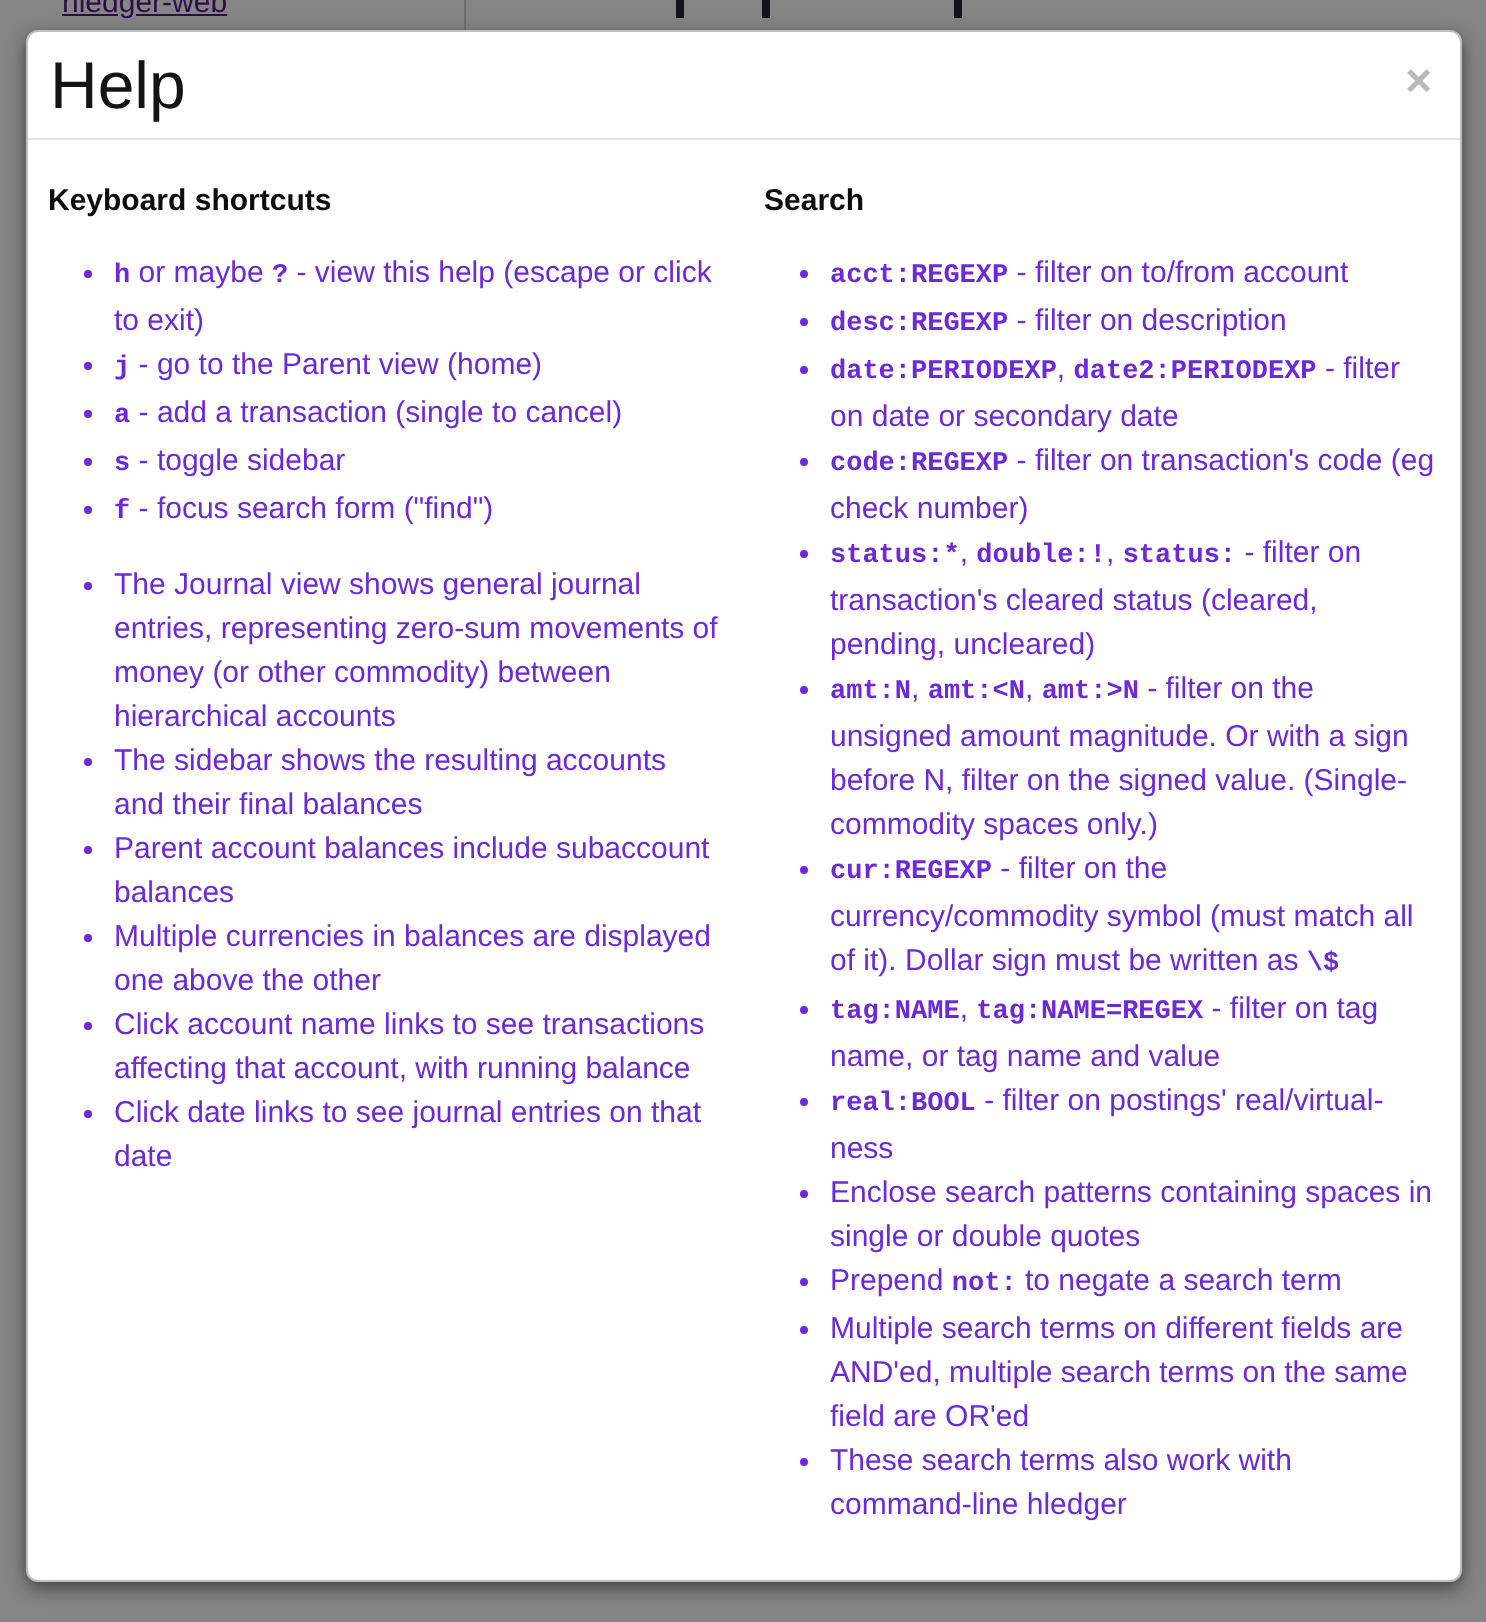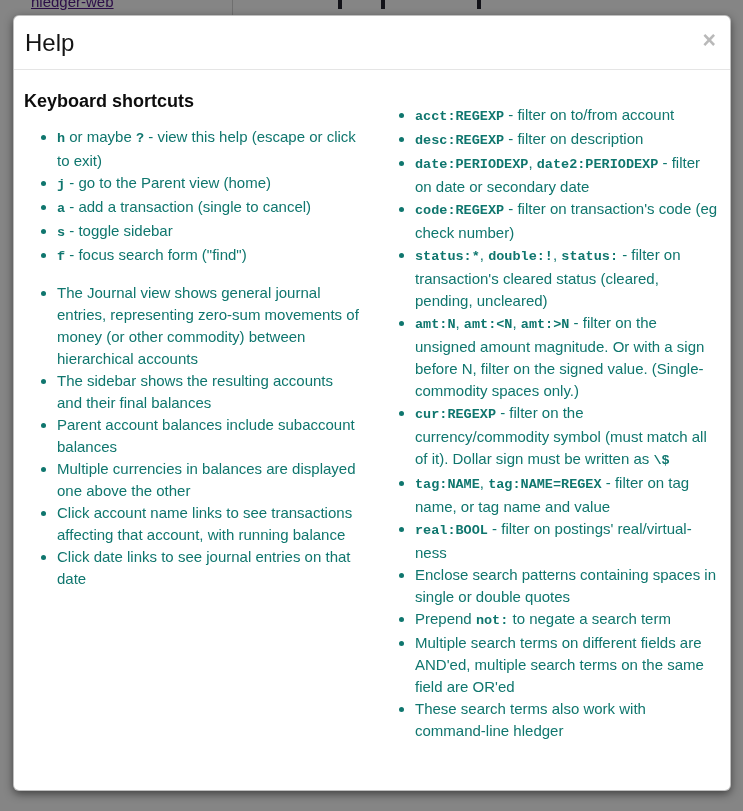--- a/index.html
+++ b/index.html
@@ -31,39 +31,39 @@
     background:var(--modal_bg,#fff);
     border:1px solid rgba(0,0,0,0.25);
     border-radius:6px;
     box-shadow:0 3px 9px rgba(0,0,0,0.5);
     overflow:hidden;
   }
   .modal-header{
     padding:12px 14px 12px 11px;
     border-bottom:1px solid var(--divider,#e5e5e5);
   }
-  .modal-title{font-size:24px;line-height:29px;color:#141414;font-weight:normal;}
+  .modal-title{font-size:33px;line-height:29px;color:#141414;font-weight:normal;}
   .close-btn{
     float:right;margin-top:2px;padding:0;
     background:none;border:0;cursor:pointer;
     font-family:"Liberation Sans",sans-serif;
     font-size:23px;font-weight:bold;line-height:20px;
     color:var(--close,#b9b9b9);
   }
   .modal-body{padding:20px 0 20px;display:flex;align-items:flex-start;}
   .help-col{width:50%;box-sizing:border-box;padding:0 10px;}
 
   .section-heading{
-    font-size:18px;line-height:22px;font-weight:bold;color:#0d0d0d;
+    font-size:15px;line-height:22px;font-weight:bold;color:#0d0d0d;
     margin:8px 0 0;
   }
   .section-heading:first-child{margin-top:0;}
   .help-list{
     margin:14px 0;padding-left:33px;
-    font-size:15px;line-height:22px;color:#0f766e;
+    font-size:15px;line-height:22px;color:#6d28d9;
     list-style-type:disc;
   }
   .help-list li{margin:0;padding:0;}
   .help-list code{
     font-family:"Liberation Mono","DejaVu Sans Mono",monospace;
     font-weight:bold;font-size:13.5px;
   }
 </style>
 </head>
 <body>
@@ -95,20 +95,21 @@
         <ul class="help-list">
           <li><span>The Journal view shows general journal entries, representing zero-sum movements of money (or other commodity) between hierarchical accounts</span></li>
           <li><span>The sidebar shows the resulting accounts and their final balances</span></li>
           <li><span>Parent account balances include subaccount balances</span></li>
           <li><span>Multiple currencies in balances are displayed one above the other</span></li>
           <li><span>Click account name links to see transactions affecting that account, with running balance</span></li>
           <li><span>Click date links to see journal entries on that date</span></li>
         </ul>
       </div>
     <div class="help-col">
+        <div class="section-heading">Search</div>
         <ul class="help-list">
           <li><code>acct:REGEXP</code><span> - filter on to/from account</span></li>
           <li><code>desc:REGEXP</code><span> - filter on description</span></li>
           <li><code>date:PERIODEXP</code><span>, </span><code>date2:PERIODEXP</code><span> - filter on date or secondary date</span></li>
           <li><code>code:REGEXP</code><span> - filter on transaction's code (eg check number)</span></li>
           <li><code>status:*</code><span>, </span><code>double:!</code><span>, </span><code>status:</code><span> - filter on transaction's cleared status (cleared, pending, uncleared)</span></li>
           <li><code>amt:N</code><span>, </span><code>amt:&lt;N</code><span>, </span><code>amt:&gt;N</code><span> - filter on the unsigned amount magnitude. Or with a sign before N, filter on the signed value. (Single-commodity spaces only.)</span></li>
           <li><code>cur:REGEXP</code><span> - filter on the currency/commodity symbol (must match all of it). Dollar sign must be written as </span><code>\$</code></li>
           <li><code>tag:NAME</code><span>, </span><code>tag:NAME=REGEX</code><span> - filter on tag name, or tag name and value</span></li>
           <li><code>real:BOOL</code><span> - filter on postings' real/virtual-ness</span></li>

